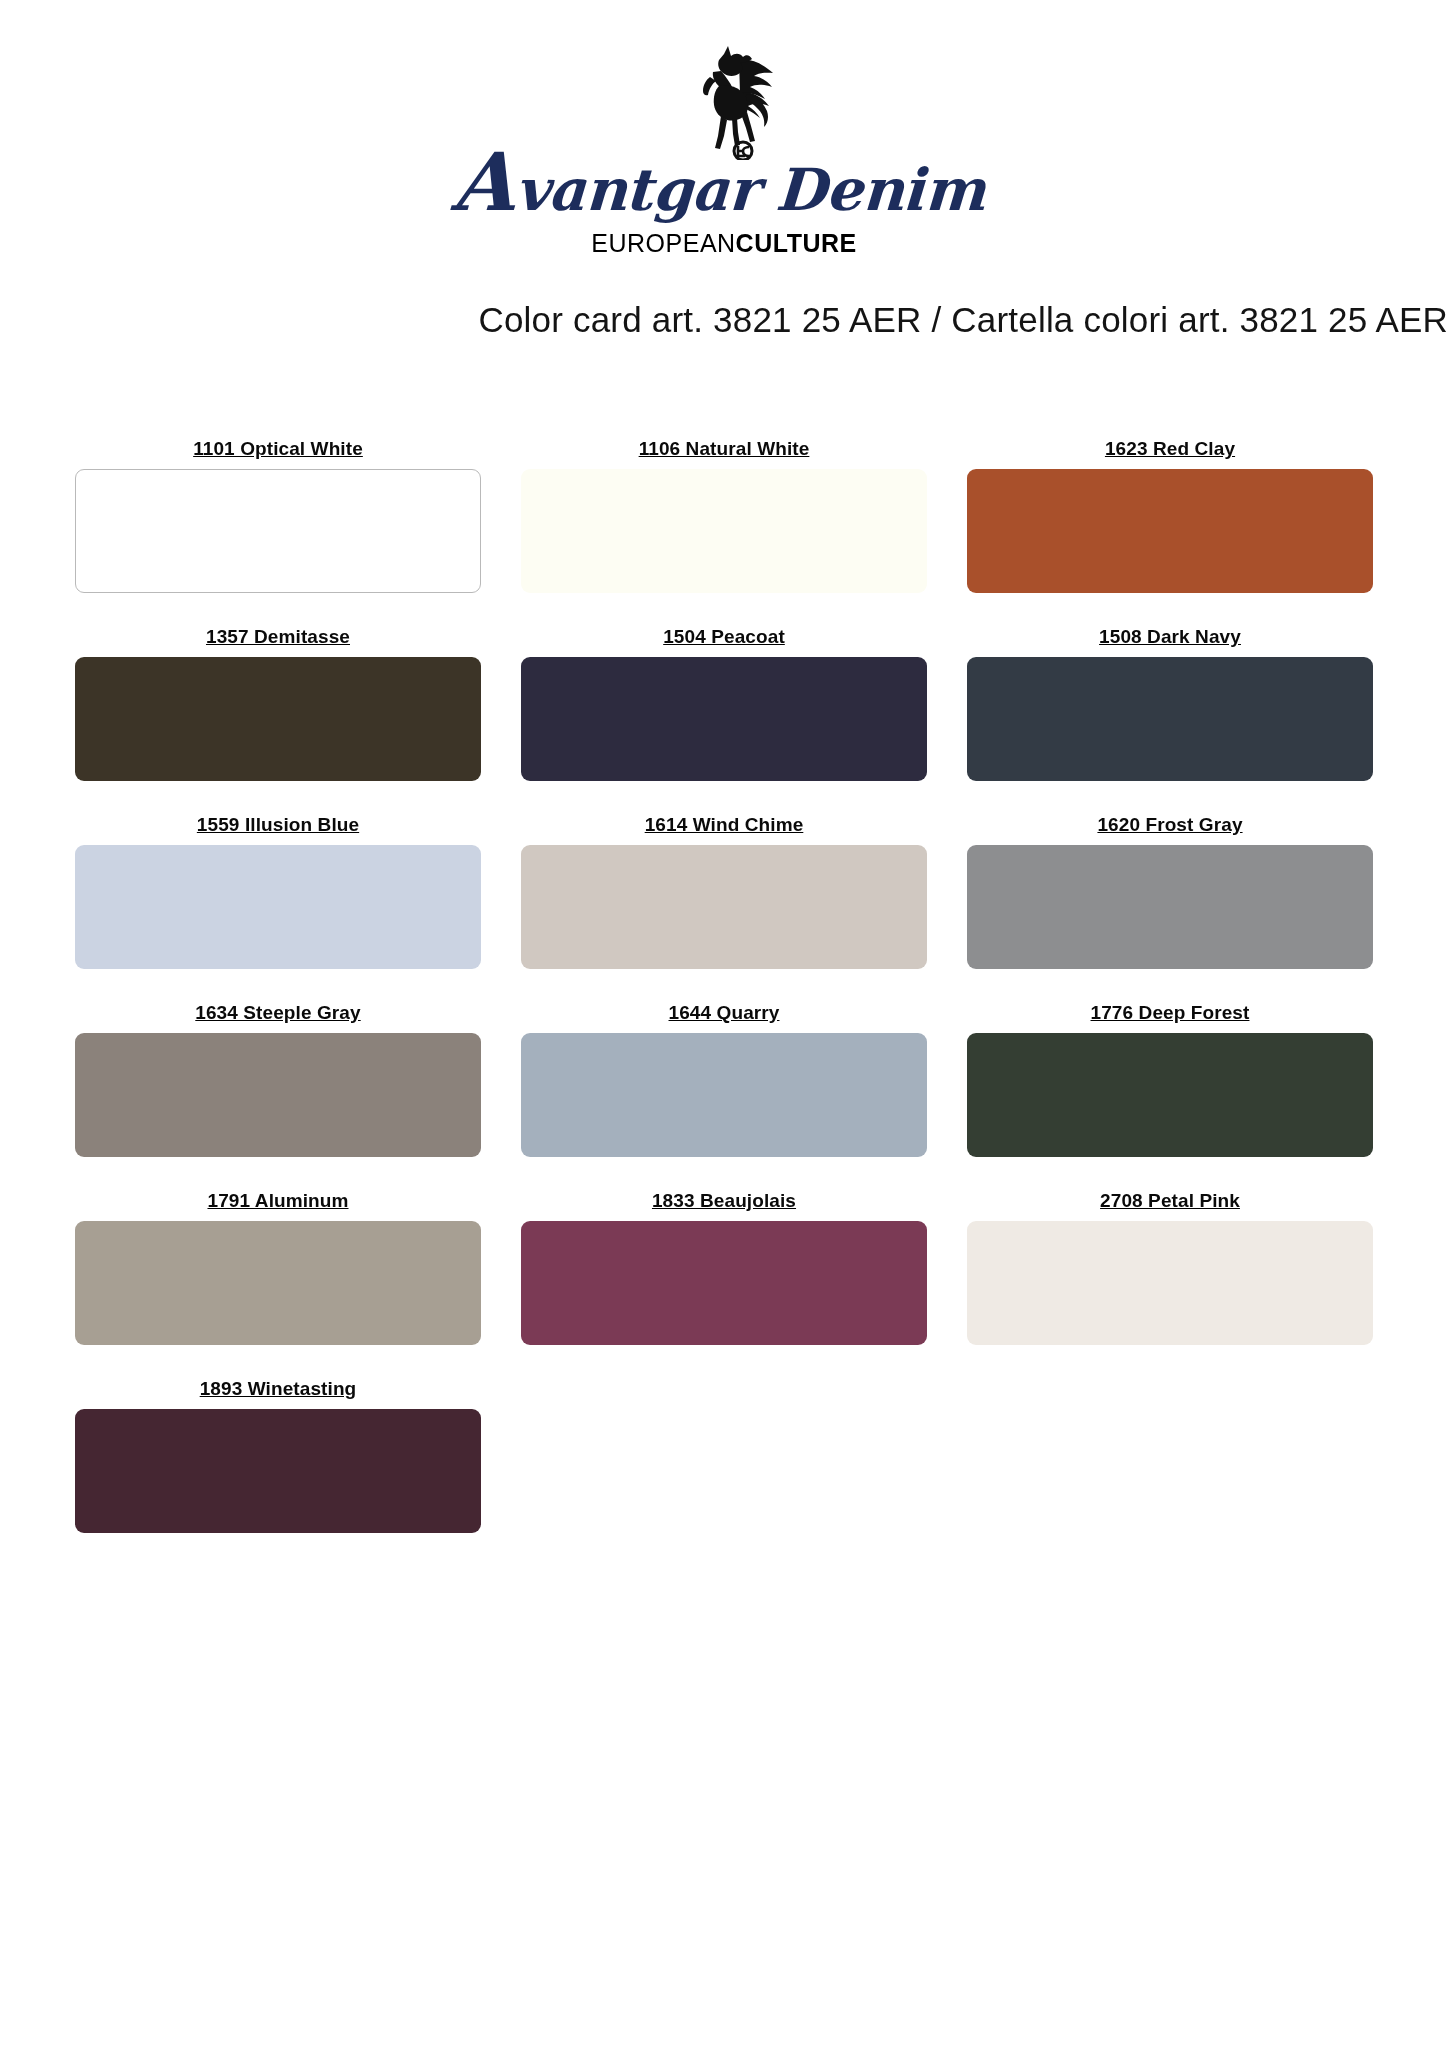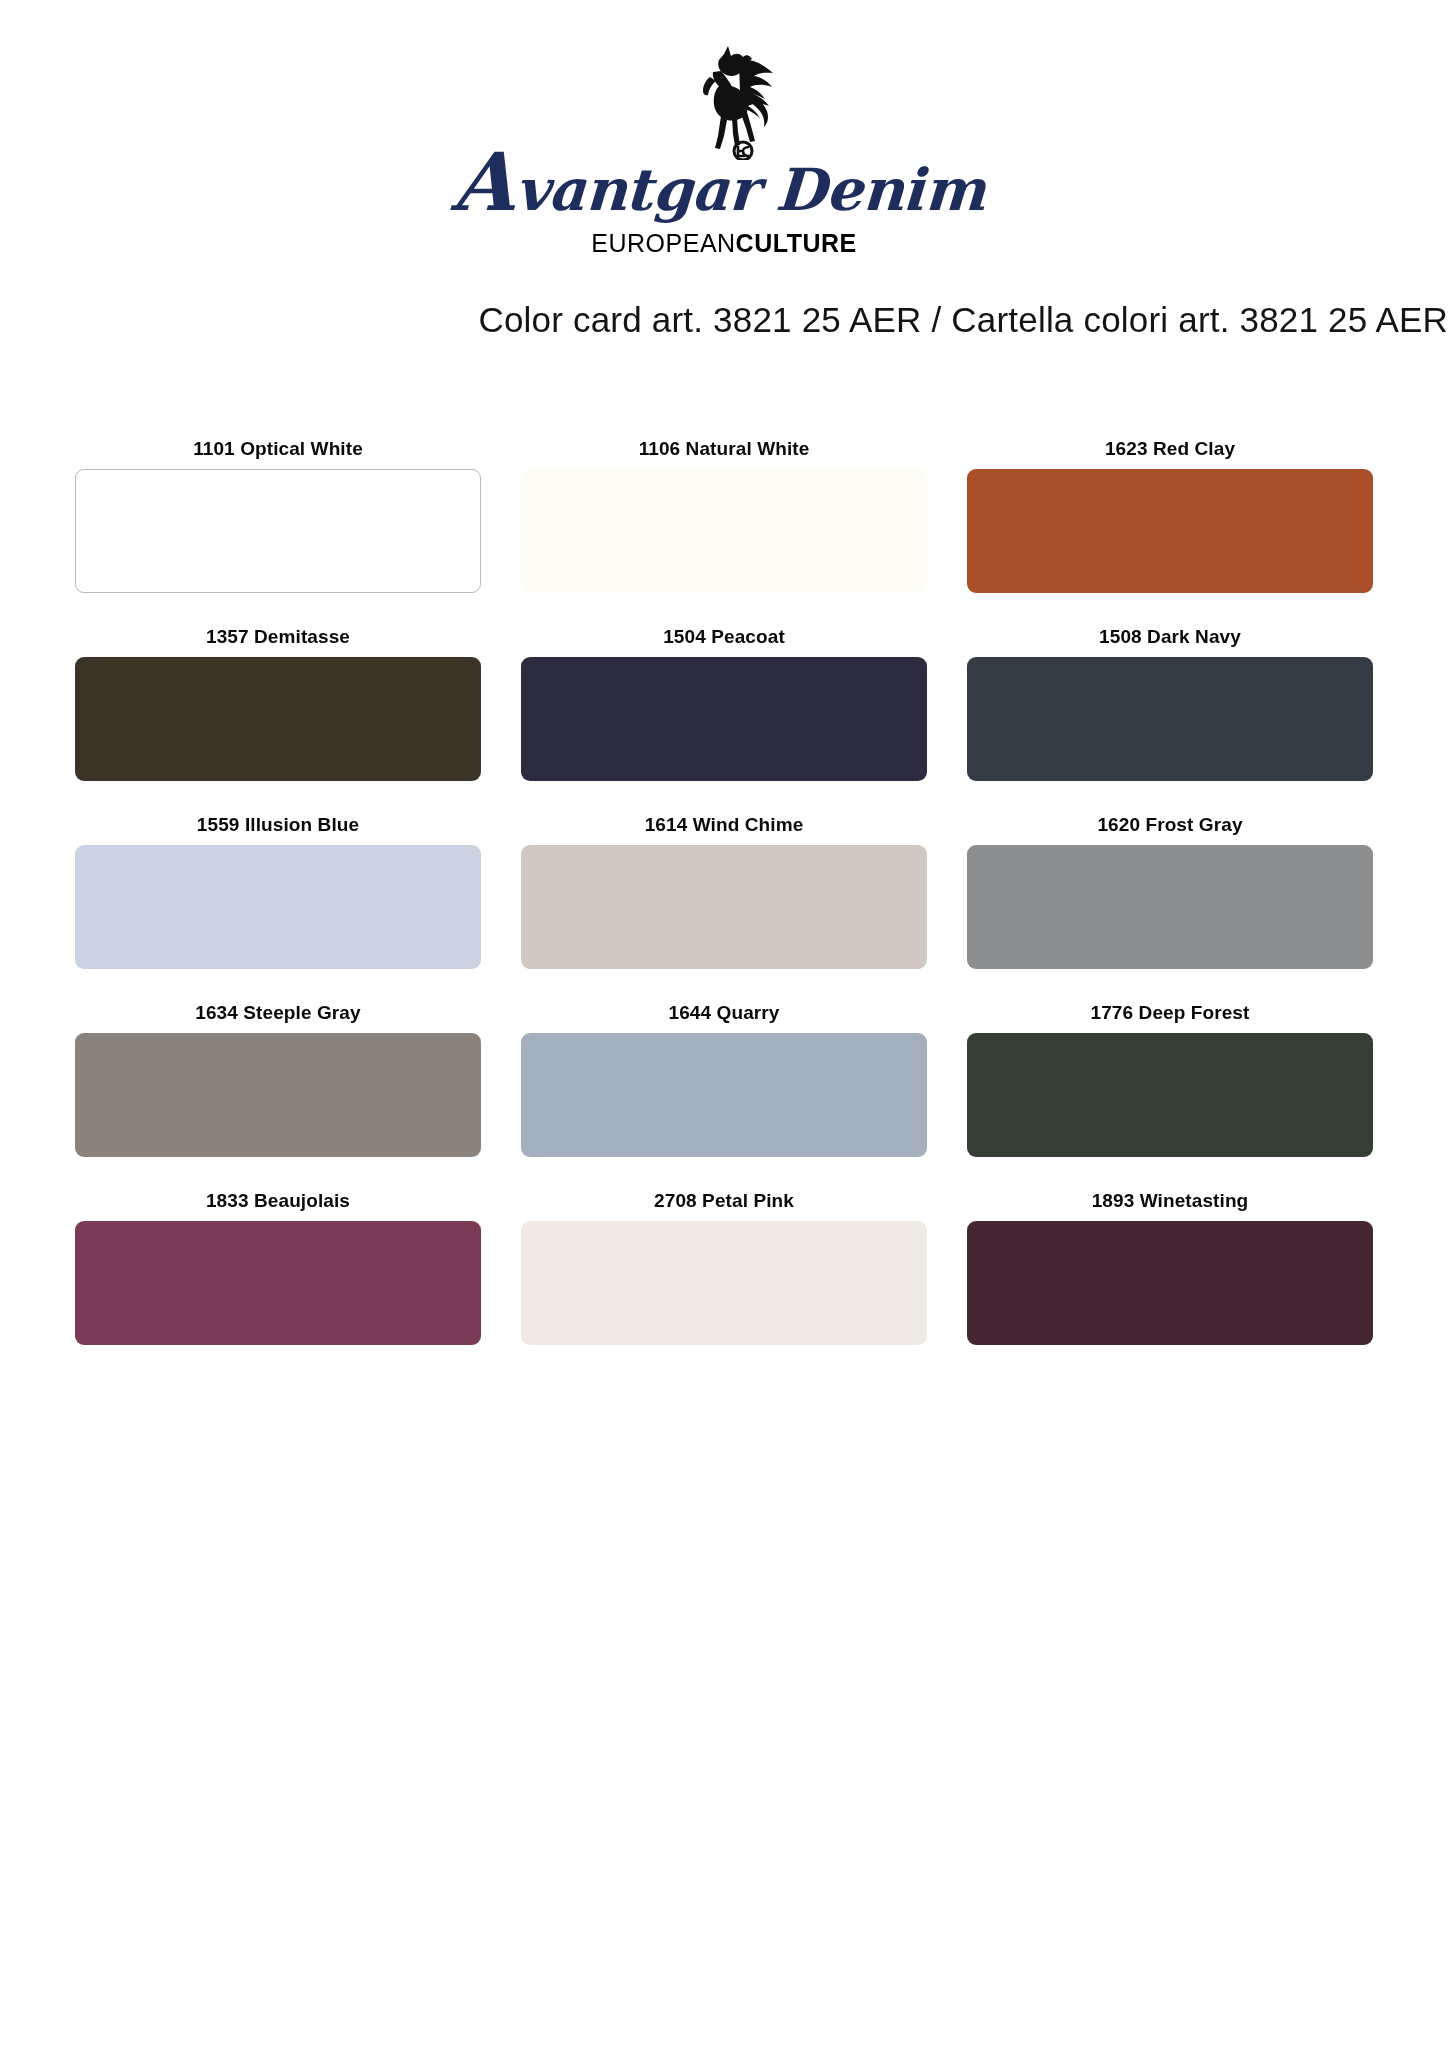--- a/index.html
+++ b/index.html
@@ -71,20 +71,21 @@
   }
 
   
   .grid {
     margin: 98px auto 0 auto;
     width: 1298px;
     display: grid;
     grid-template-columns: repeat(3, 406px);
     column-gap: 40px;
     row-gap: 33px;
+    text-decoration: underline;
   }
   .cell {
     display: flex;
     flex-direction: column;
     align-items: center;
   }
   .swatch-label {
     font-size: 19px;
     font-weight: 700;
     letter-spacing: 0.1px;
@@ -196,20 +197,24 @@
     </div>
     <div class="cell">
       <div class="swatch-label">1644 Quarry</div>
       <div class="swatch" style="background: rgb(164, 176, 189);"></div>
     </div>
     <div class="cell">
       <div class="swatch-label">1776 Deep Forest</div>
       <div class="swatch" style="background: rgb(52, 62, 51);"></div>
     </div>
     <div class="cell">
+      <div class="swatch-label">1791 Aluminum</div>
+      <div class="swatch" style="background: rgb(167, 159, 147);"></div>
+    </div>
+    <div class="cell">
       <div class="swatch-label">1833 Beaujolais</div>
       <div class="swatch" style="background: rgb(123, 58, 85);"></div>
     </div>
     <div class="cell">
       <div class="swatch-label">2708 Petal Pink</div>
       <div class="swatch" style="background: rgb(239, 234, 228);"></div>
     </div>
     <div class="cell">
       <div class="swatch-label">1893 Winetasting</div>
       <div class="swatch" style="background: rgb(69, 38, 50);"></div>

